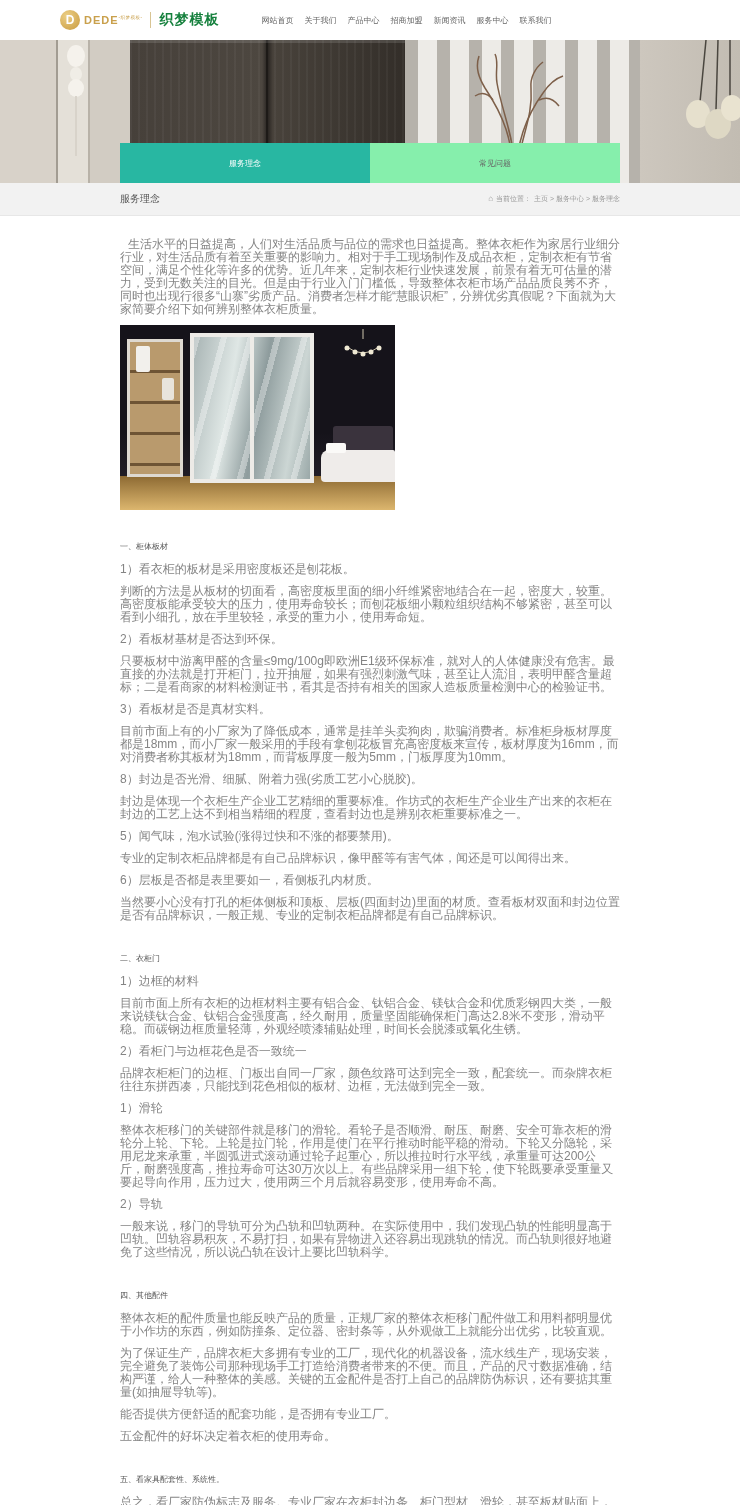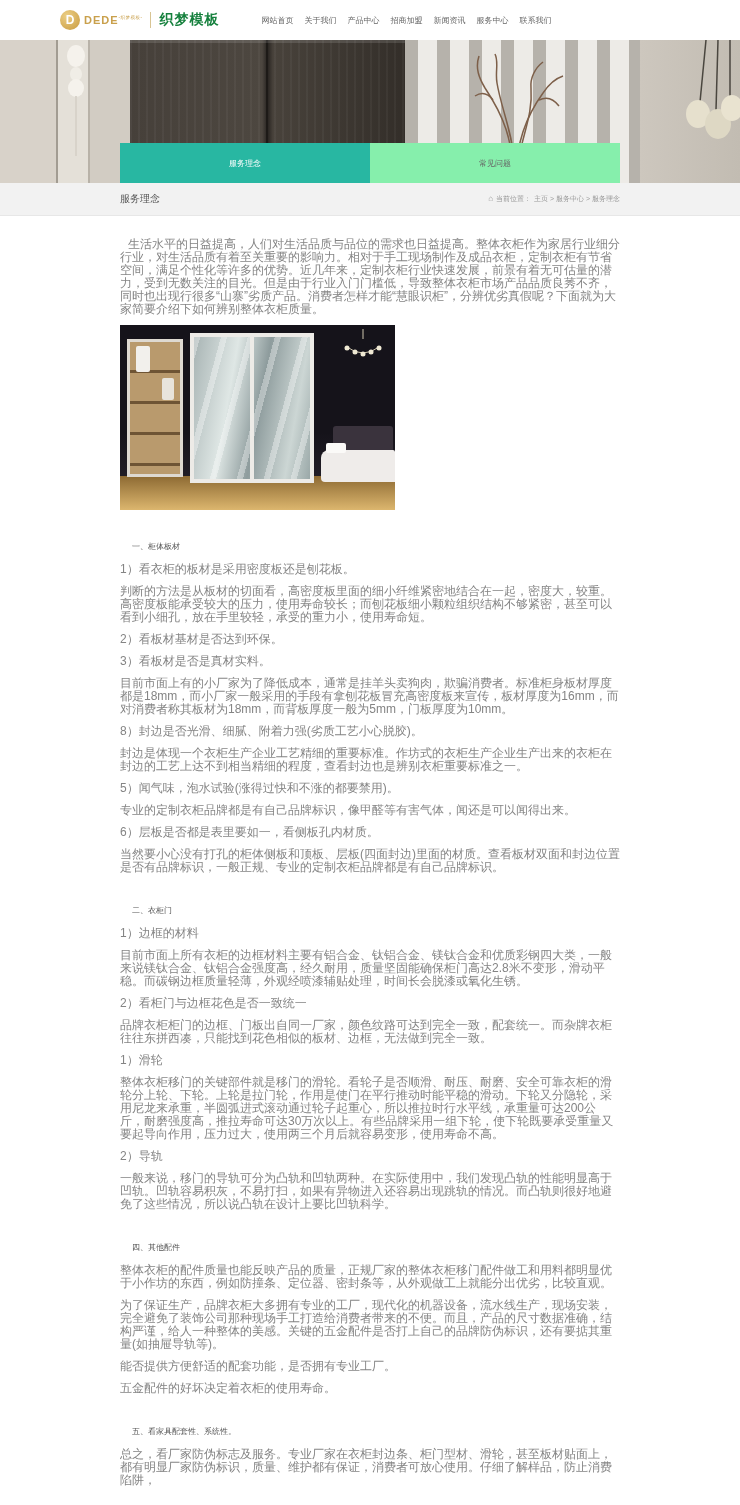--- a/index.html
+++ b/index.html
@@ -44,21 +44,21 @@
   .titlebar{height:33px;background:#f2f2f2;border-bottom:1px solid #e7e7e7;display:flex;align-items:center;
     justify-content:space-between;padding:0 120px}
   .page-title{font-size:10px;color:#555}
   .breadcrumb{font-size:7px;color:#9a9a9a;display:flex;align-items:center;gap:3px}
   .home-ico{font-size:8px;color:#9a9a9a;line-height:1}
 
   
   .article{width:500px;margin:0 auto;padding:22px 0 26px}
   .article p.para{font-size:12px;line-height:13px;color:#848484;margin:0 0 9px}
   .article p.intro{text-indent:8px}
-  .article .sec-title{font-size:8px;line-height:13px;color:#555;margin:30px 12px 10px}
+  .article .sec-title{font-size:8px;line-height:13px;color:#555;margin:30px 0 10px}
 
   
   .art-img{position:relative;width:275px;height:185px;margin:4px 0 20px;overflow:hidden;
     background:linear-gradient(#15131a 0 58%,#2a2530 100%)}
   .ai-floor{position:absolute;bottom:0;left:0;width:100%;height:34px;background:linear-gradient(#8d6a33,#dcb66e)}
   .ai-left{position:absolute;left:7px;top:14px;width:56px;height:138px;border:3px solid #ded9d1;
     background:repeating-linear-gradient(#b99a6d 0 28px,#6e5434 28px 31px)}
   .ai-left:before{content:"";position:absolute;left:6px;top:4px;width:14px;height:26px;background:#f2f0ec;border-radius:2px}
   .ai-left:after{content:"";position:absolute;right:6px;top:36px;width:12px;height:22px;background:#e8e4dc;border-radius:2px}
   .ai-doors{position:absolute;left:70px;top:8px;width:124px;height:150px;border:4px solid #edebe7;
@@ -159,20 +159,21 @@
       <circle cx="14" cy="23" r="2.5" fill="#efe9d4"></circle>
       <circle cx="22" cy="25" r="2.5" fill="#efe9d4"></circle>
       <circle cx="30" cy="23" r="2.5" fill="#efe9d4"></circle>
       <circle cx="38" cy="19" r="2.5" fill="#efe9d4"></circle>
     </svg>
   </div>
     <div class="sec-title">一、柜体板材</div>
     <p class="para">1）看衣柜的板材是采用密度板还是刨花板。</p>
     <p class="para">判断的方法是从板材的切面看，高密度板里面的细小纤维紧密地结合在一起，密度大，较重。高密度板能承受较大的压力，使用寿命较长；而刨花板细小颗粒组织结构不够紧密，甚至可以看到小细孔，放在手里较轻，承受的重力小，使用寿命短。</p>
     <p class="para">2）看板材基材是否达到环保。</p>
+    <p class="para">只要板材中游离甲醛的含量≤9mg/100g即欧洲E1级环保标准，就对人的人体健康没有危害。最直接的办法就是打开柜门，拉开抽屉，如果有强烈刺激气味，甚至让人流泪，表明甲醛含量超标；二是看商家的材料检测证书，看其是否持有相关的国家人造板质量检测中心的检验证书。</p>
     <p class="para">3）看板材是否是真材实料。</p>
     <p class="para">目前市面上有的小厂家为了降低成本，通常是挂羊头卖狗肉，欺骗消费者。标准柜身板材厚度都是18mm，而小厂家一般采用的手段有拿刨花板冒充高密度板来宣传，板材厚度为16mm，而对消费者称其板材为18mm，而背板厚度一般为5mm，门板厚度为10mm。</p>
     <p class="para">8）封边是否光滑、细腻、附着力强(劣质工艺小心脱胶)。</p>
     <p class="para">封边是体现一个衣柜生产企业工艺精细的重要标准。作坊式的衣柜生产企业生产出来的衣柜在封边的工艺上达不到相当精细的程度，查看封边也是辨别衣柜重要标准之一。</p>
     <p class="para">5）闻气味，泡水试验(涨得过快和不涨的都要禁用)。</p>
     <p class="para">专业的定制衣柜品牌都是有自己品牌标识，像甲醛等有害气体，闻还是可以闻得出来。</p>
     <p class="para">6）层板是否都是表里要如一，看侧板孔内材质。</p>
     <p class="para">当然要小心没有打孔的柜体侧板和顶板、层板(四面封边)里面的材质。查看板材双面和封边位置是否有品牌标识，一般正规、专业的定制衣柜品牌都是有自己品牌标识。</p>
     <div class="sec-title">二、衣柜门</div>
     <p class="para">1）边框的材料</p>

